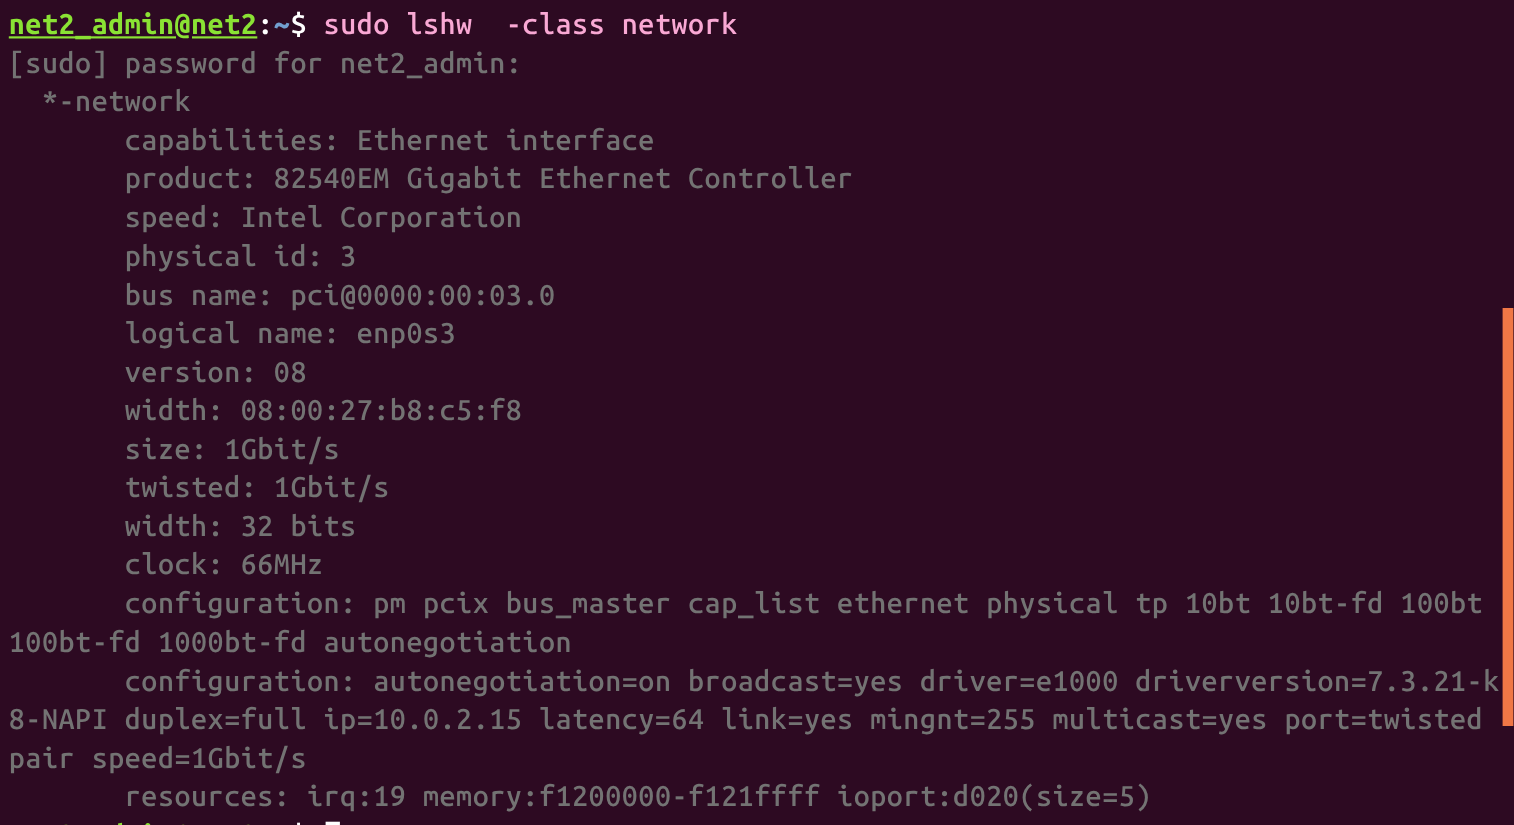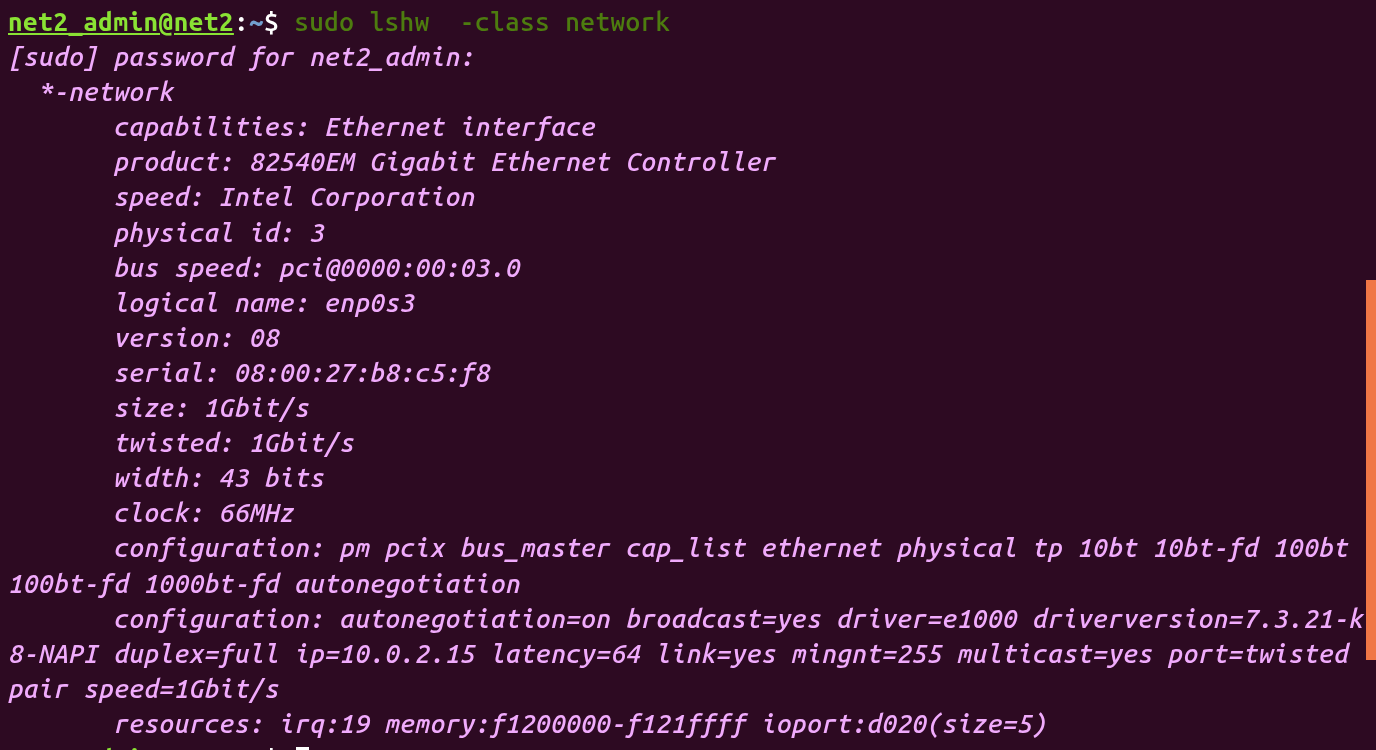--- a/index.html
+++ b/index.html
@@ -34,26 +34,25 @@
     color: #ffffff;
   }
   .prompt-path {
     color: #729fcf;
     font-weight: bold;
   }
   .prompt-dollar {
     color: #ffffff;
   }
   .cmd {
-    color: #4d7c0f;
+    color: #f9a8d4;
     text-align: center;
   }
   .output {
-    color: #f0abfc;
-    font-style: italic;
+    color: #737373;
   }
   .cursor {
     display: inline-block;
     width: 13px;
     height: 26px;
     background: #ffffff;
     vertical-align: text-bottom;
     margin-left: 2px;
   }
   .scrollbar {
@@ -68,26 +67,26 @@
 </head>
 <body>
 
 <div class="terminal"><span class="prompt-user">net2_admin@net2</span><span class="prompt-colon">:</span><span class="prompt-path">~</span><span class="prompt-dollar">$ </span><span class="cmd">sudo lshw  -class network</span>
 <span class="output">[sudo] password for net2_admin:</span>
 <span class="output">  *-network</span>
 <span class="output">       capabilities: Ethernet interface</span>
 <span class="output">       product: 82540EM Gigabit Ethernet Controller</span>
 <span class="output">       speed: Intel Corporation</span>
 <span class="output">       physical id: 3</span>
-<span class="output">       bus speed: pci@0000:00:03.0</span>
+<span class="output">       bus name: pci@0000:00:03.0</span>
 <span class="output">       logical name: enp0s3</span>
 <span class="output">       version: 08</span>
-<span class="output">       serial: 08:00:27:b8:c5:f8</span>
+<span class="output">       width: 08:00:27:b8:c5:f8</span>
 <span class="output">       size: 1Gbit/s</span>
 <span class="output">       twisted: 1Gbit/s</span>
-<span class="output">       width: 43 bits</span>
+<span class="output">       width: 32 bits</span>
 <span class="output">       clock: 66MHz</span>
 <span class="output">       configuration: pm pcix bus_master cap_list ethernet physical tp 10bt 10bt-fd 100bt 100bt-fd 1000bt-fd autonegotiation</span>
 <span class="output">       configuration: autonegotiation=on broadcast=yes driver=e1000 driverversion=7.3.21-k8-NAPI duplex=full ip=10.0.2.15 latency=64 link=yes mingnt=255 multicast=yes port=twisted pair speed=1Gbit/s</span>
 <span class="output">       resources: irq:19 memory:f1200000-f121ffff ioport:d020(size=5)</span>
 <span class="prompt-user">net2_admin@net2</span><span class="prompt-colon">:</span><span class="prompt-path">~</span><span class="prompt-dollar">$ </span><span class="cursor"></span></div>
 
 <div class="scrollbar"></div>
 
 </body></html>

